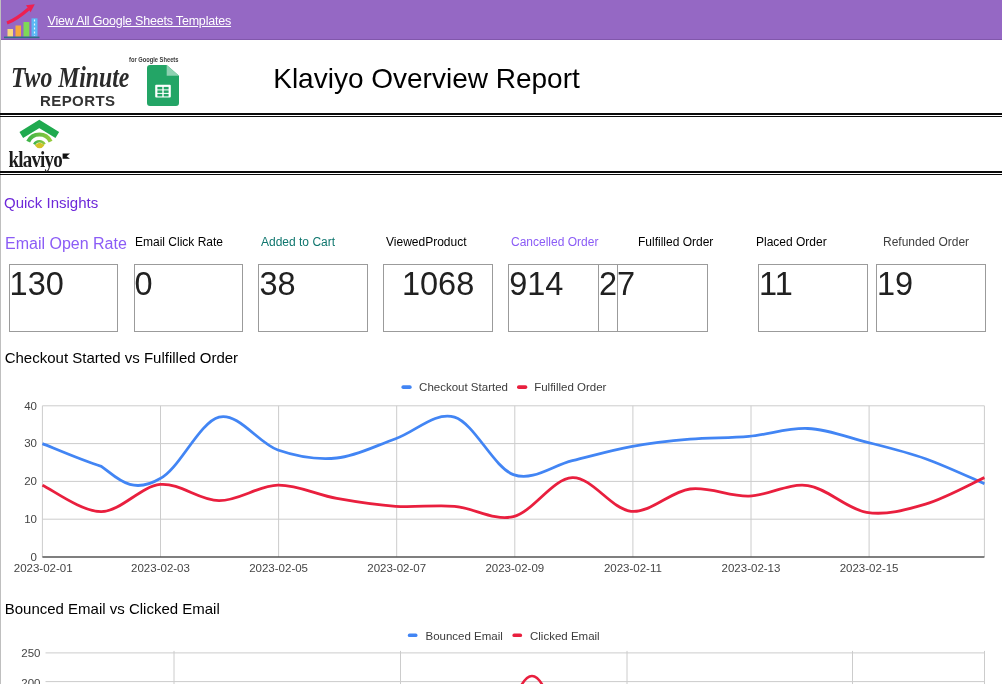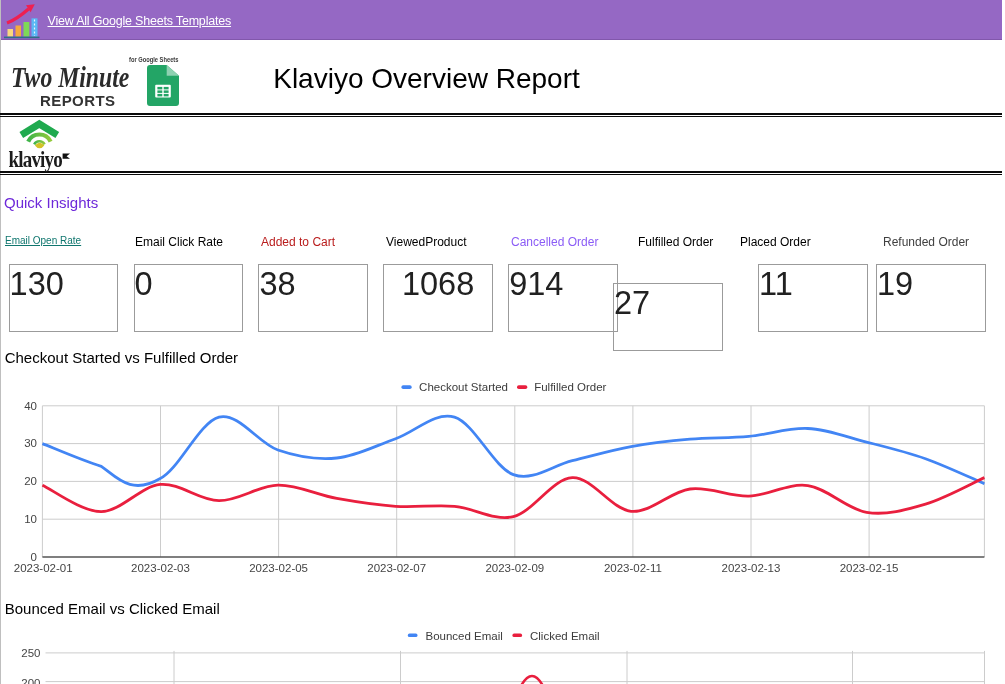--- a/index.html
+++ b/index.html
@@ -61,35 +61,35 @@
     <path d="M28.2,141.6 A12.4,12.4 0 0 1 50.6,141.6" fill="none" stroke="url(#kg)" stroke-width="4.2"></path>
     <path d="M34.2,144.3 A6,6 0 0 1 44.6,144.3" fill="none" stroke="url(#kg)" stroke-width="2.6"></path>
     <path d="M34.9,145.5 Q37,142.7 39.6,142.7 Q42.2,142.7 44.3,145.5 Q42.2,148.3 39.6,148.3 Q37,148.3 34.9,145.5 Z" fill="#d2c227"></path>
     <text transform="translate(8.5,167) scale(1,1.16)" x="0" y="0" font-family="Liberation Serif,serif" font-size="19" font-weight="bold" letter-spacing="-0.8" fill="#1c1c1c">klaviyo</text>
     <polygon points="62.6,153.6 70,153.6 66.6,156.2 70,158.8 62.6,158.8" fill="#111"></polygon>
   </g>
 </svg>
 
 <div class="abs" style="left:4px;top:193.5px;font-size:15px;color:#6d28d9;">Quick Insights</div>
 
-<div class="abs" style="left:5px;top:234.5px;font-size:10px;color:#0f766e;text-decoration:underline;">Email Open Rate</div>
+<div class="abs" style="left:5px;top:234.5px;font-size:16px;color:#8b5cf6;">Email Open Rate</div>
 <div class="abs" style="left:135px;top:234.5px;font-size:12px;color:#000;">Email Click Rate</div>
-<div class="abs" style="left:261px;top:234.5px;font-size:12px;color:#b91c1c;">Added to Cart</div>
+<div class="abs" style="left:261px;top:234.5px;font-size:12px;color:#0f766e;">Added to Cart</div>
 <div class="abs" style="left:386px;top:234.5px;font-size:12px;color:#000;">ViewedProduct</div>
 <div class="abs" style="left:511px;top:234.5px;font-size:12px;color:#8b5cf6;">Cancelled Order</div>
 <div class="abs" style="left:638px;top:234.5px;font-size:12px;color:#000;">Fulfilled Order</div>
-<div class="abs" style="left:740px;top:234.5px;font-size:12px;color:#000;text-align:right;">Placed Order</div>
+<div class="abs" style="left:756px;top:234.5px;font-size:12px;color:#000;text-align:right;">Placed Order</div>
 <div class="abs" style="left:883px;top:234.5px;font-size:12px;color:#404040;">Refunded Order</div>
 
 <div class="abs box" style="left:8.6px;">130</div>
 <div class="abs box" style="left:133.5px;">0</div>
 <div class="abs box" style="left:258.4px;">38</div>
 <div class="abs box" style="left:383.3px;text-align:center;">1068</div>
 <div class="abs box" style="left:508.2px;">914</div>
-<div class="abs box" style="left:613px;margin-top:19px;">27</div>
+<div class="abs box" style="left:598px;">27</div>
 <div class="abs box" style="left:758px;">11</div>
 <div class="abs box" style="left:876px;">19</div>
 <style>
   .box{top:263.5px;width:109.6px;height:68px;box-sizing:border-box;border:1px solid #9b9b9b;
        font-size:32.5px;color:#212121;padding:1px 0 0 0;line-height:1.15;}
 </style>
 
 <svg class="abs" style="left:0;top:0;" width="1005" height="684" viewBox="0 0 1005 684">
   <text x="4.7" y="362.5" font-size="15" fill="#000">Checkout Started vs Fulfilled Order</text>
 

